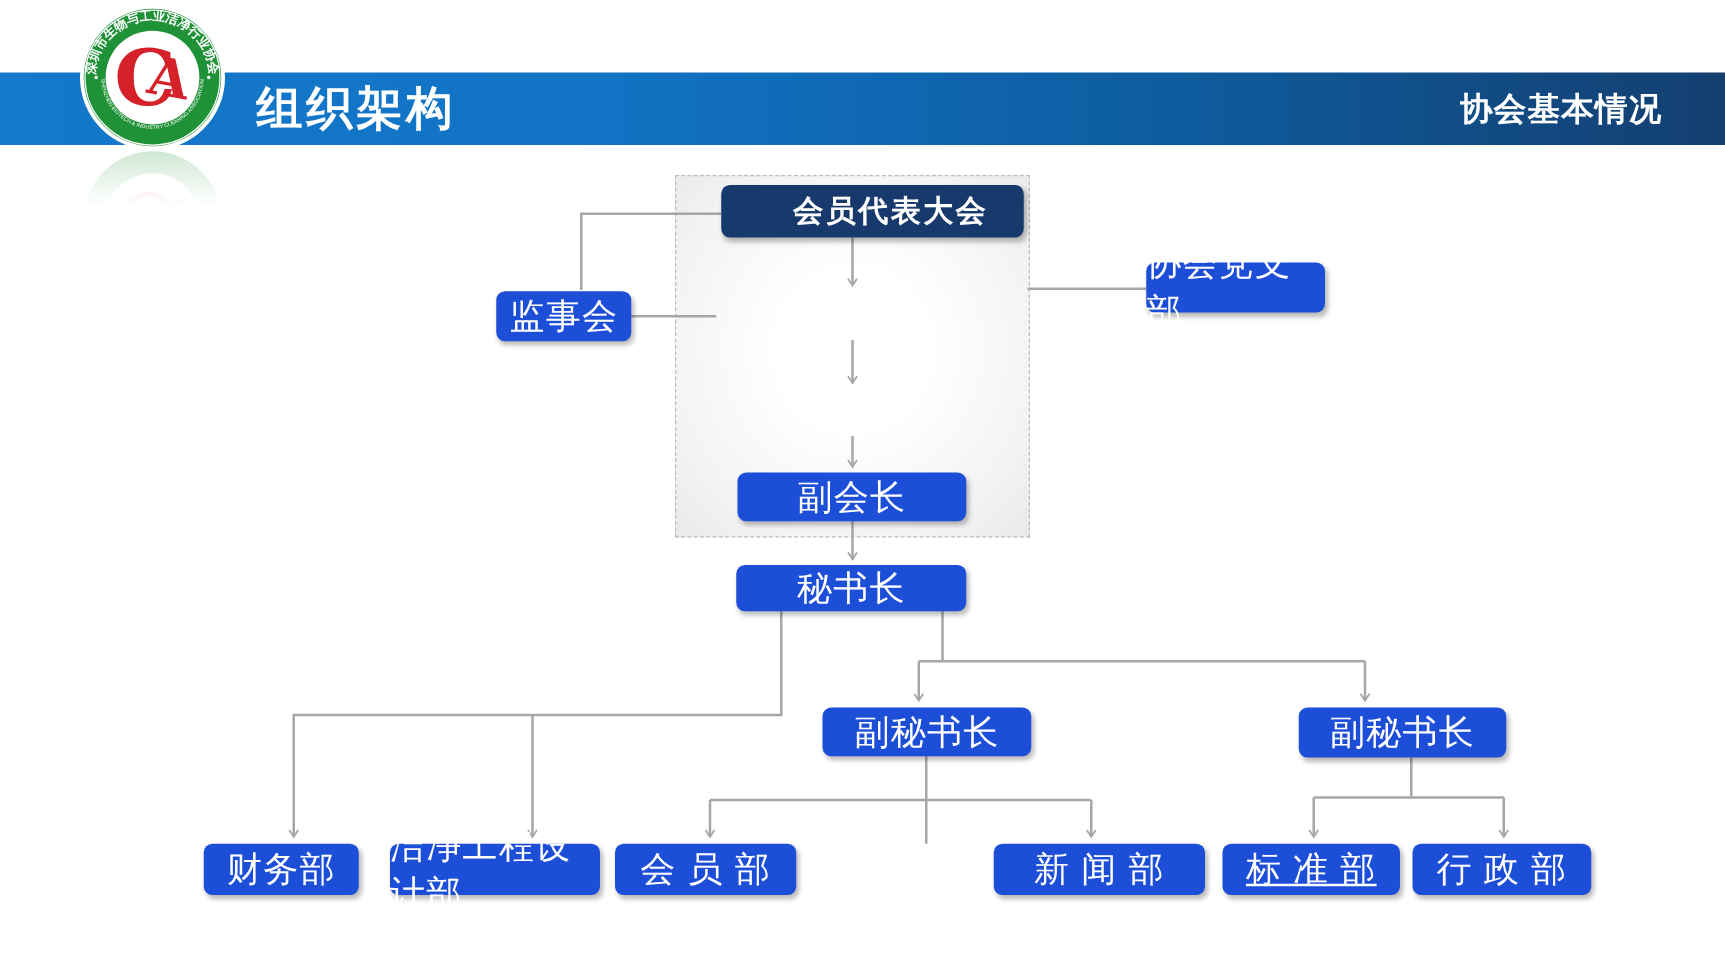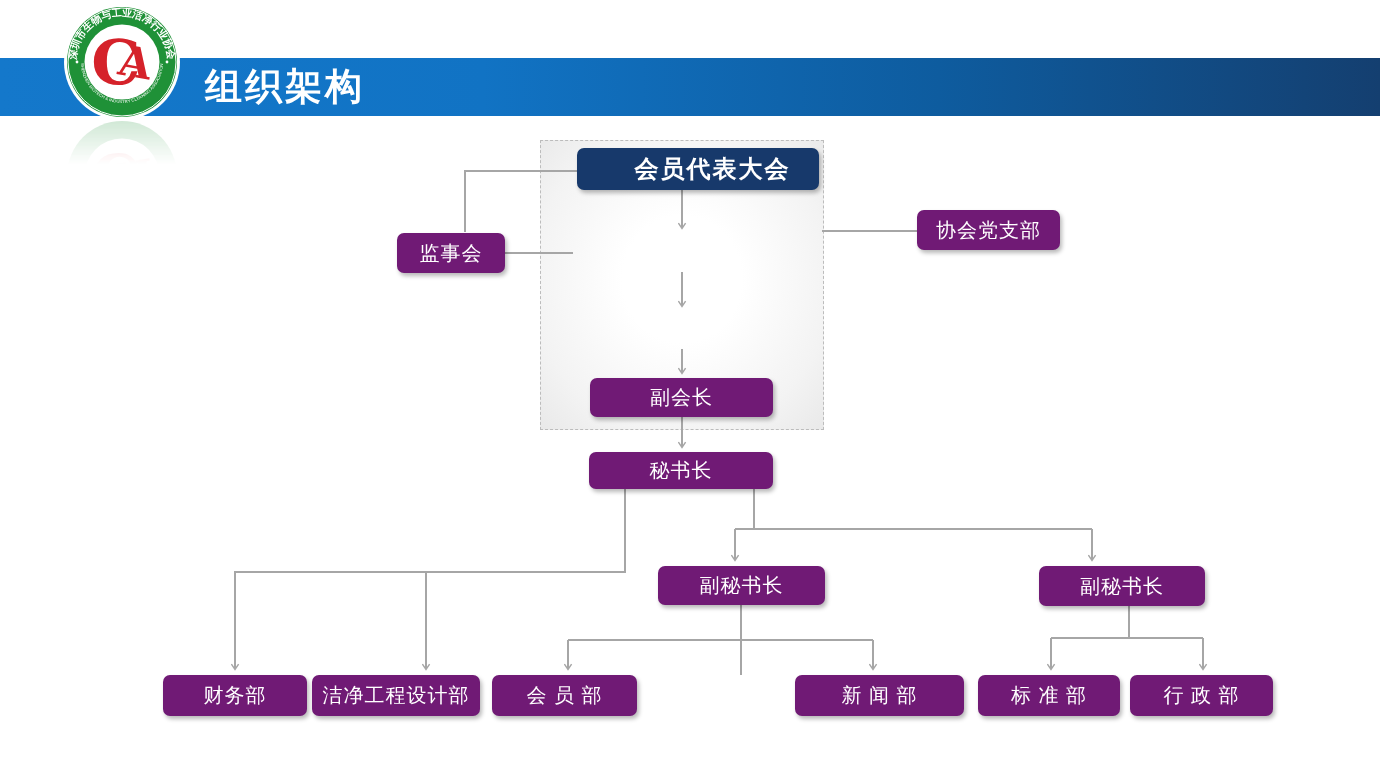--- a/index.html
+++ b/index.html
@@ -21,49 +21,50 @@
     -webkit-mask-image:linear-gradient(to top,rgba(0,0,0,1) 0%,rgba(0,0,0,0) 40%);
     mask-image:linear-gradient(to top,rgba(0,0,0,1) 0%,rgba(0,0,0,0) 40%);}
 
   
   .dashed-zone{position:absolute;left:540px;top:140px;width:282px;height:288px;
     border:1px dashed #bcbcbc;
     background:radial-gradient(ellipse at 50% 48%,#ffffff 30%,#f3f3f3 75%,#e9e9e9 100%);
     z-index:1;}
   #connectors{position:absolute;left:0;top:0;z-index:2;}
   .node{position:absolute;display:flex;align-items:center;justify-content:center;z-index:3;
-    background:#701a75;color:#ffffff;border-radius:7px;font-size:20px;letter-spacing:1px;
+    background:#1d4ed8;color:#ffffff;border-radius:7px;font-size:28px;letter-spacing:1px;
     box-shadow:2px 3px 4px rgba(0,0,0,0.28);}
   .node.dark{background:#17396b;font-weight:bold;font-size:24px;letter-spacing:2px;}
 
   
   #n-members{left:577px;top:148px;width:213px;height:42px;padding-left:29px;}
   #n-council{left:573px;top:234px;width:217px;height:38px;}
   #n-supervisory{left:397px;top:233px;width:108px;height:40px;}
   #n-party{left:917px;top:210px;width:143px;height:40px;}
   #n-president{left:589px;top:311px;width:184px;height:38px;}
   #n-vicepresident{left:590px;top:378px;width:183px;height:39px;}
   #n-secgeneral{left:589px;top:452px;width:184px;height:37px;}
   #n-deputy1{left:658px;top:566px;width:167px;height:39px;}
   #n-deputy2{left:1039px;top:566px;width:166px;height:40px;}
-  #n-finance{left:163px;top:675px;width:144px;height:41px;}
+  #n-finance{left:163px;top:675px;width:124px;height:41px;}
   #n-cleaneng{left:312px;top:675px;width:168px;height:41px;}
   #n-membership{left:492px;top:675px;width:145px;height:41px;}
   #n-training{left:648px;top:675px;width:142px;height:41px;}
   #n-news{left:795px;top:675px;width:169px;height:41px;}
-  #n-standards{left:978px;top:675px;width:142px;height:41px;}
+  #n-standards{left:978px;top:675px;width:142px;height:41px;text-decoration:underline;}
   #n-admin{left:1130px;top:675px;width:143px;height:41px;}
 </style>
 </head>
 <body>
 
 <div id="slide">
 
   <div class="header-band"></div>
   <div class="slide-title">组织架构</div>
+  <div class="header-section">协会基本情况</div>
 
   <div class="logo-wrap">
     <svg width="116" height="116" viewBox="0 0 116 116">
       <circle cx="58" cy="58" r="58" fill="#ffffff"></circle>
       <circle cx="58" cy="58" r="55" fill="#1f9137"></circle>
       <circle cx="58" cy="58" r="54" fill="none" stroke="#ffffff" stroke-width="1"></circle>
       <circle cx="58" cy="58" r="37.5" fill="#ffffff"></circle>
       <circle cx="13" cy="58" r="1.4" fill="#ffffff"></circle>
       <circle cx="103" cy="58" r="1.4" fill="#ffffff"></circle>
       <path id="arcTopA" d="M 12,58 A 46,46 0 0 1 104,58" fill="none"></path>

